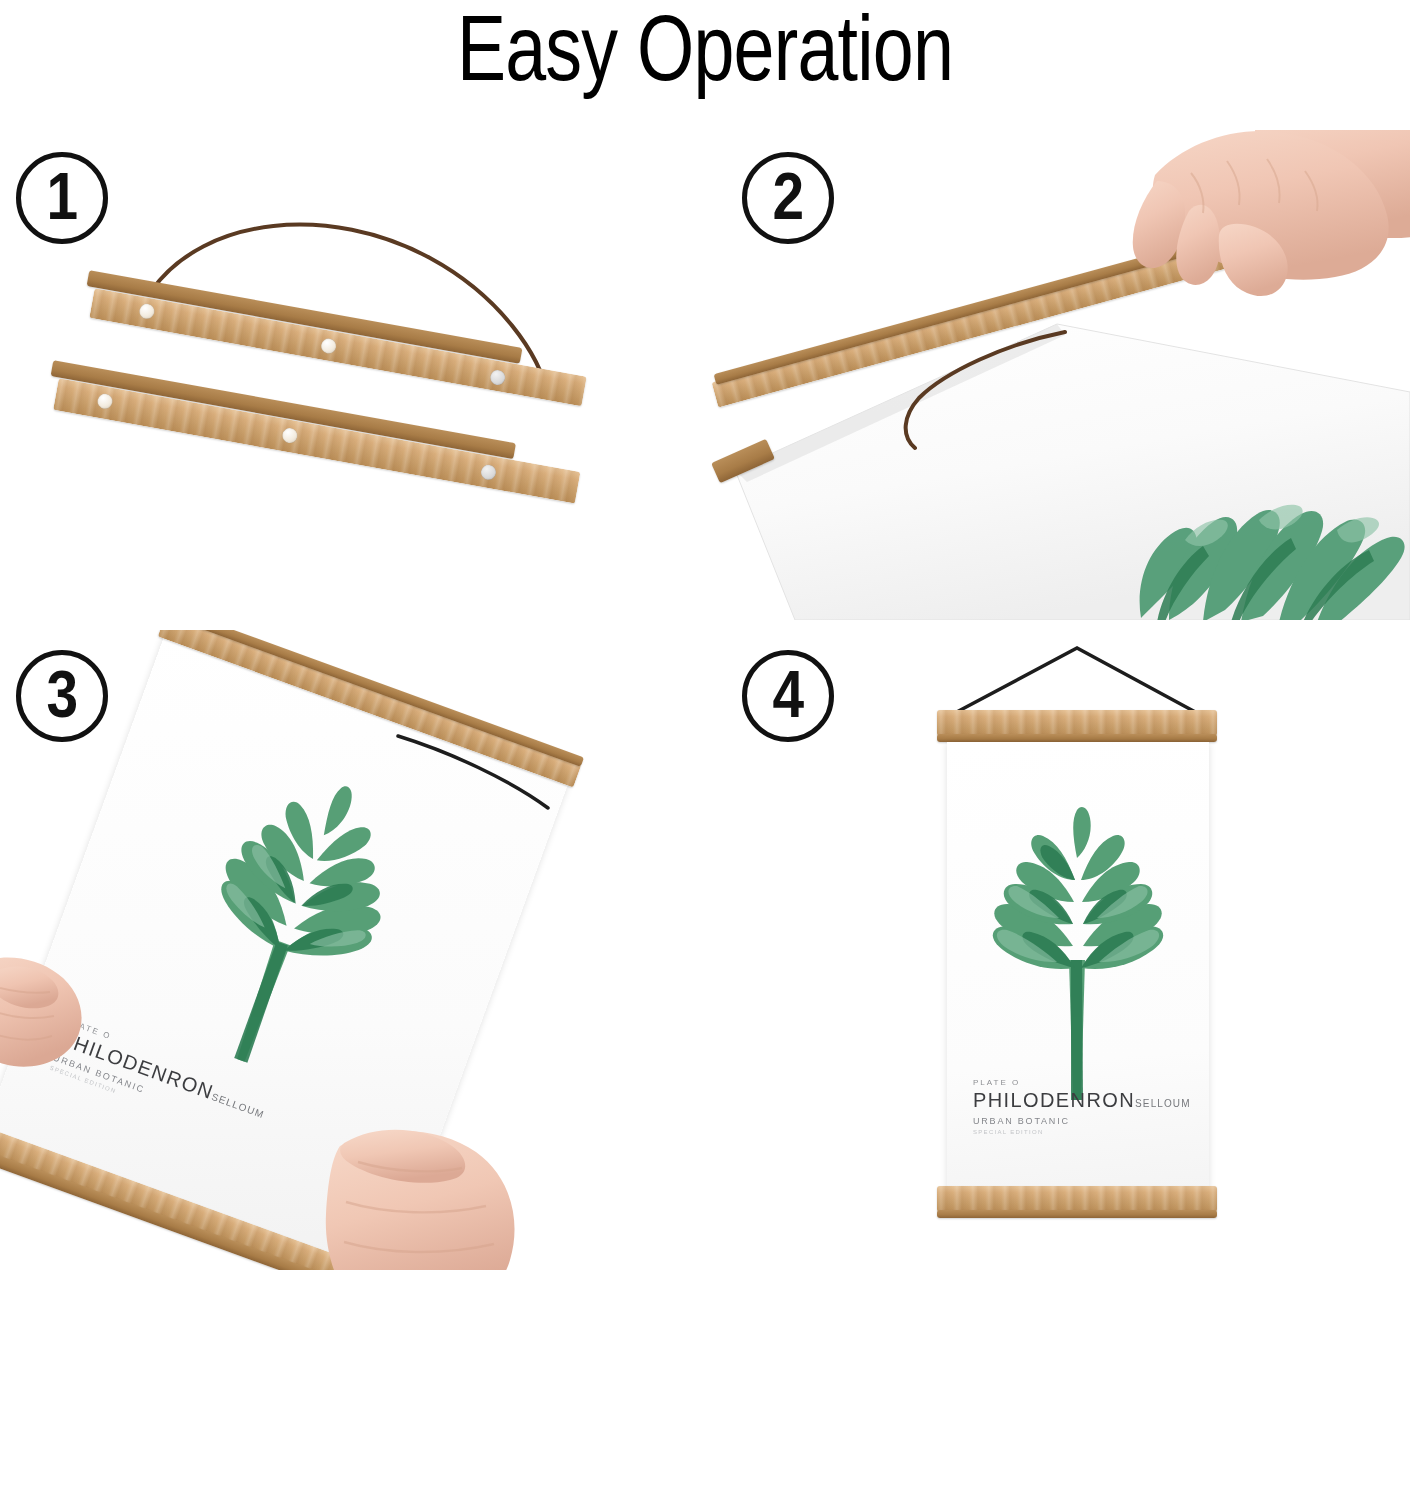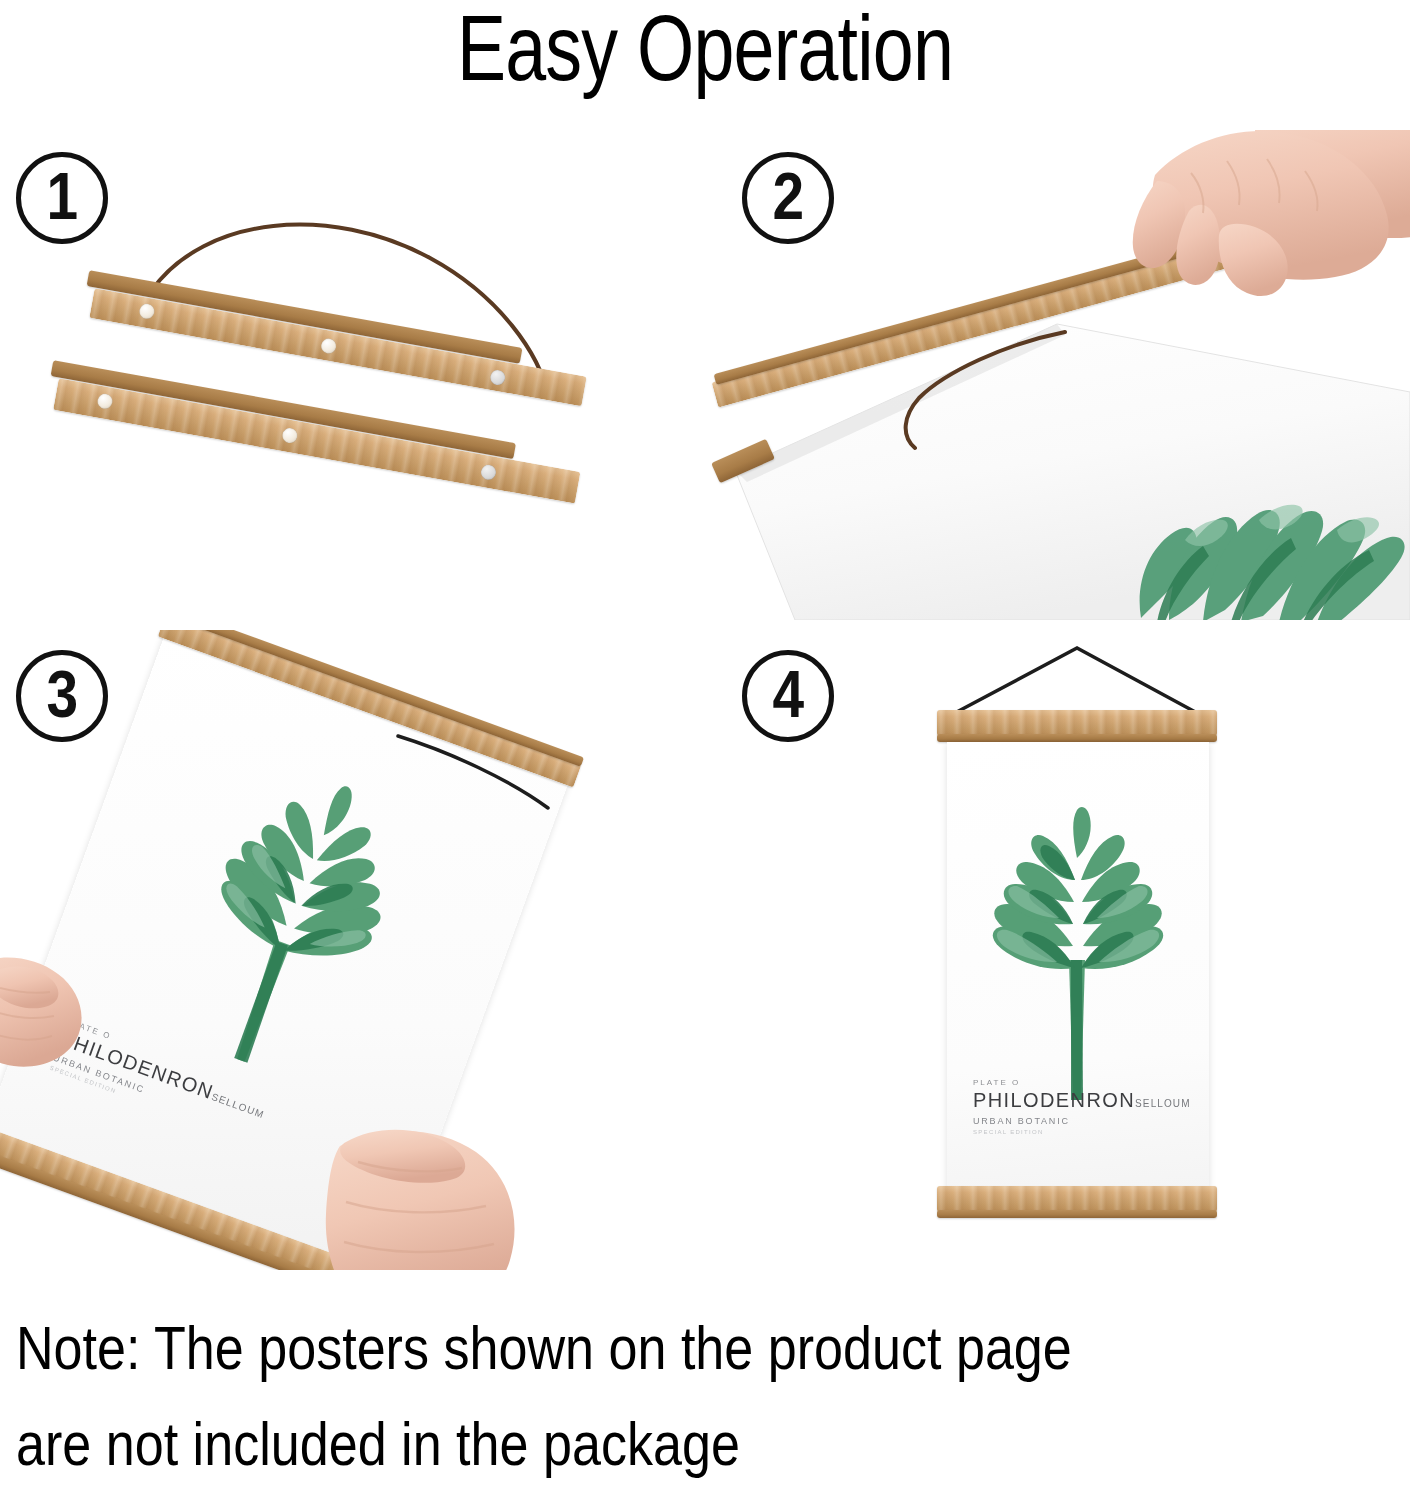--- a/index.html
+++ b/index.html
@@ -376,18 +376,14 @@
   <div class="badge" id="badge2">
     <span>2</span>
   </div>
   <div class="badge" id="badge3">
     <span>3</span>
   </div>
   <div class="badge" id="badge4">
     <span>4</span>
   </div>
 
-  <div class="note">
-    <div>Note: The posters shown on the product page</div>
-    <div>are not included in the package</div>
-  </div>
 
 </div>
 
 </body></html>

